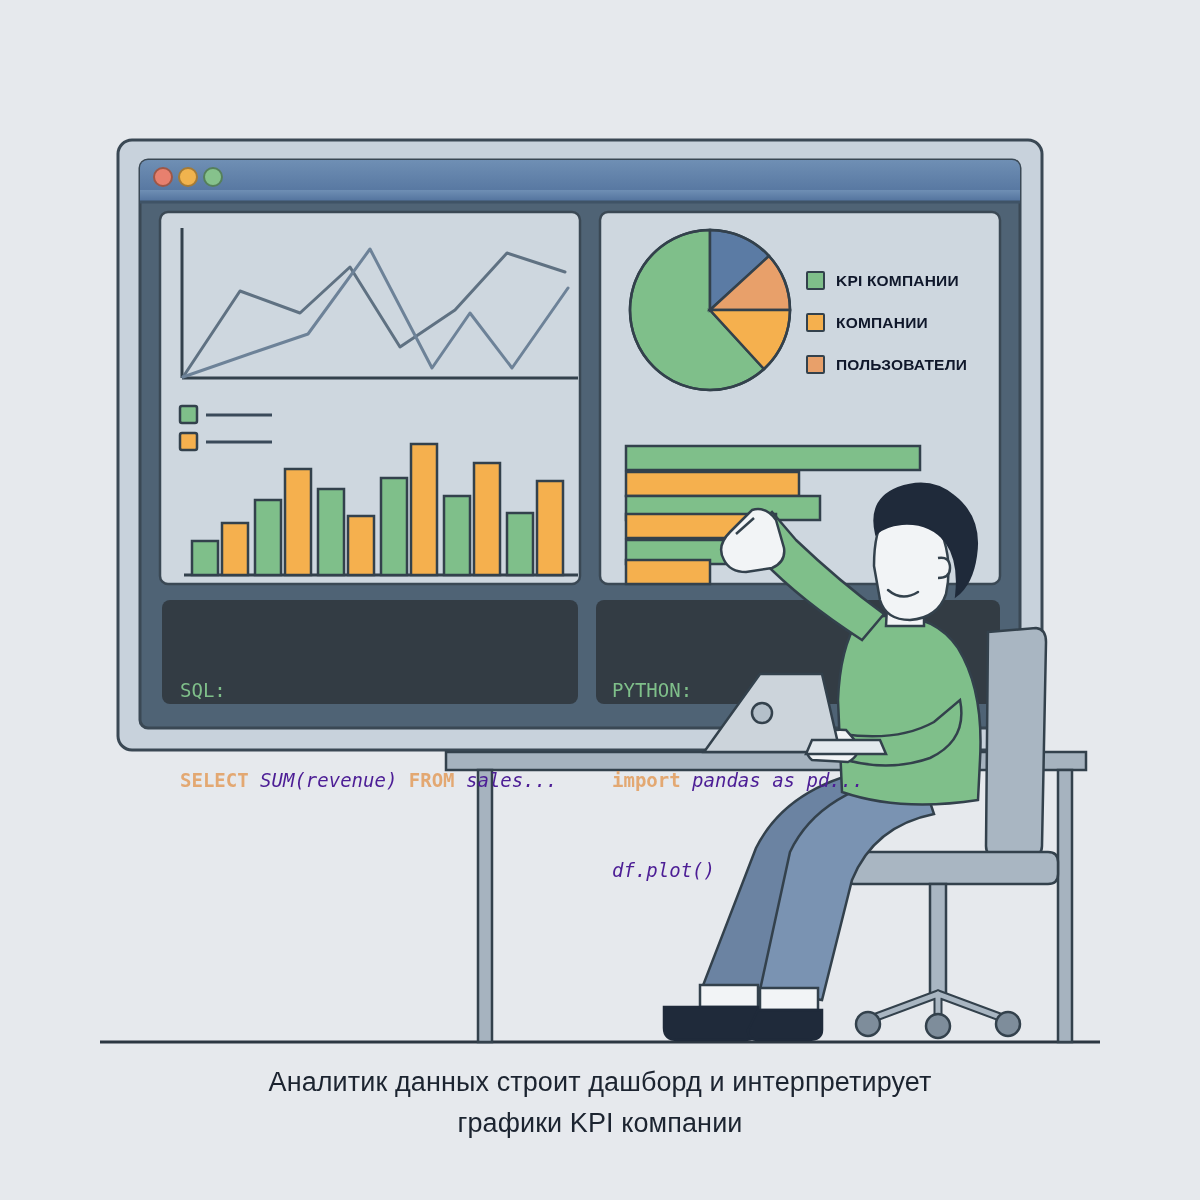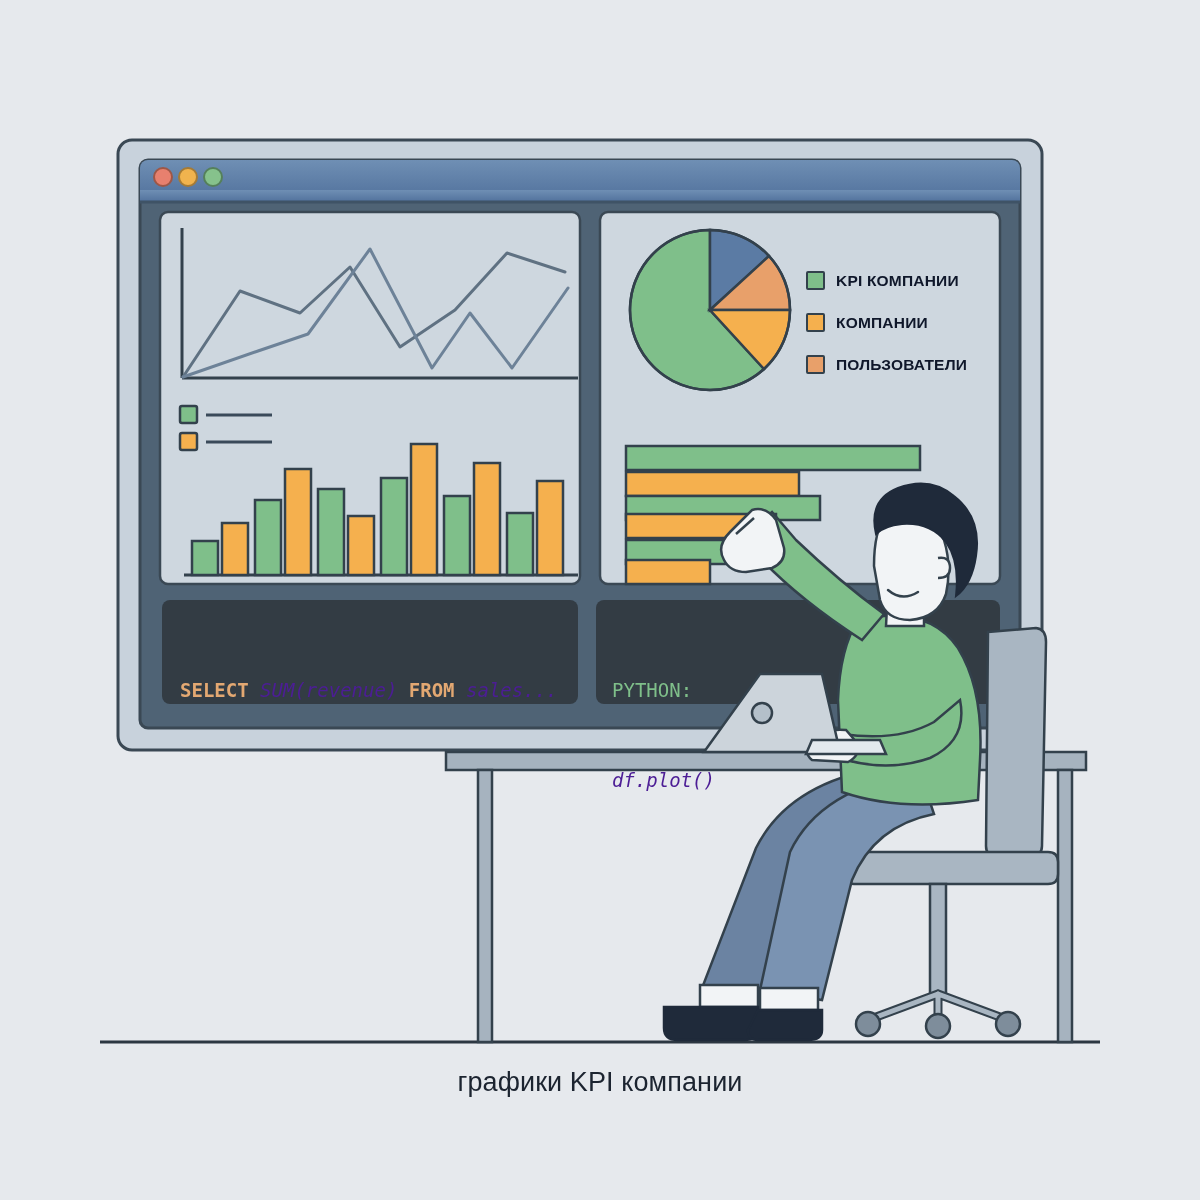--- a/index.html
+++ b/index.html
@@ -223,25 +223,28 @@
       <span class="sw" style="background:#f5b04e"></span>
       <span class="lb">КОМПАНИИ</span>
     </div>
     <div class="row">
       <span class="sw" style="background:#e8a06a"></span>
       <span class="lb">ПОЛЬЗОВАТЕЛИ</span>
     </div>
   </div>
 
   <div class="code" id="sqlcode">
+    <div><span class="kw-head">SQL:</span></div>
     <div><span class="kw">SELECT</span><span class="txt"> SUM(revenue) </span><span class="kw">FROM</span><span class="txt"> sales...</span></div>
   </div>
 
   <div class="code" id="pycode">
     <div><span class="kw-head">PYTHON:</span></div>
+    <div><span class="kw">import</span><span class="txt"> pandas as pd...</span></div>
     <div><span class="txt">df.plot()</span></div>
   </div>
 
   <div class="caption">
+    <div>Аналитик данных строит дашборд и интерпретирует</div>
     <div>графики KPI компании</div>
   </div>
 
 </div>
 
 </body></html>

